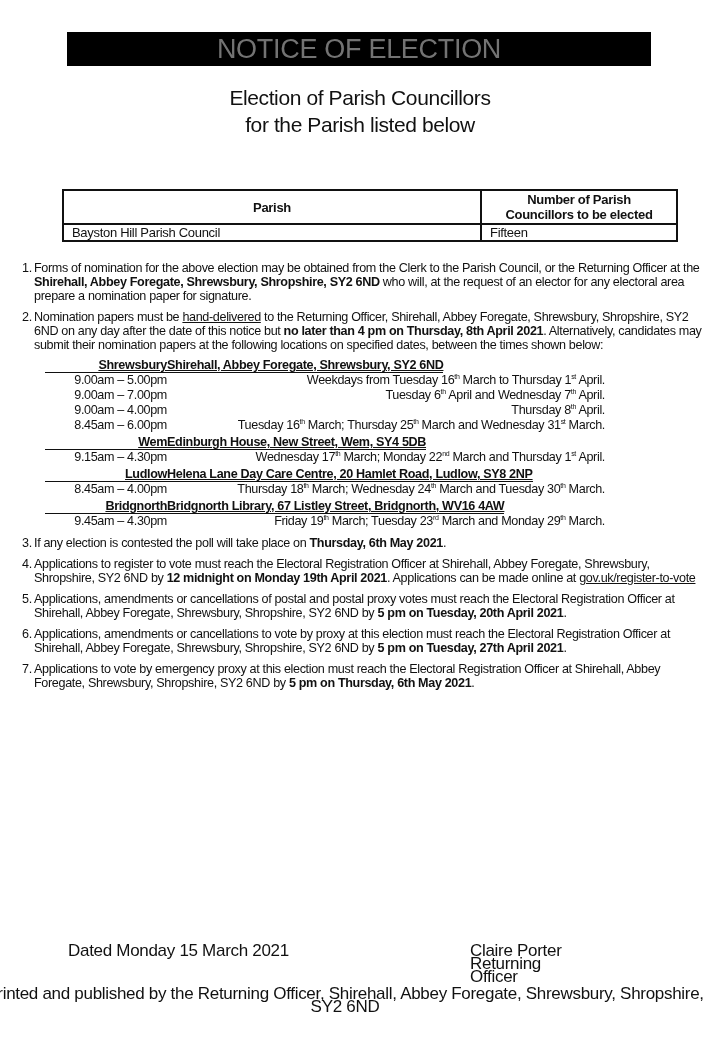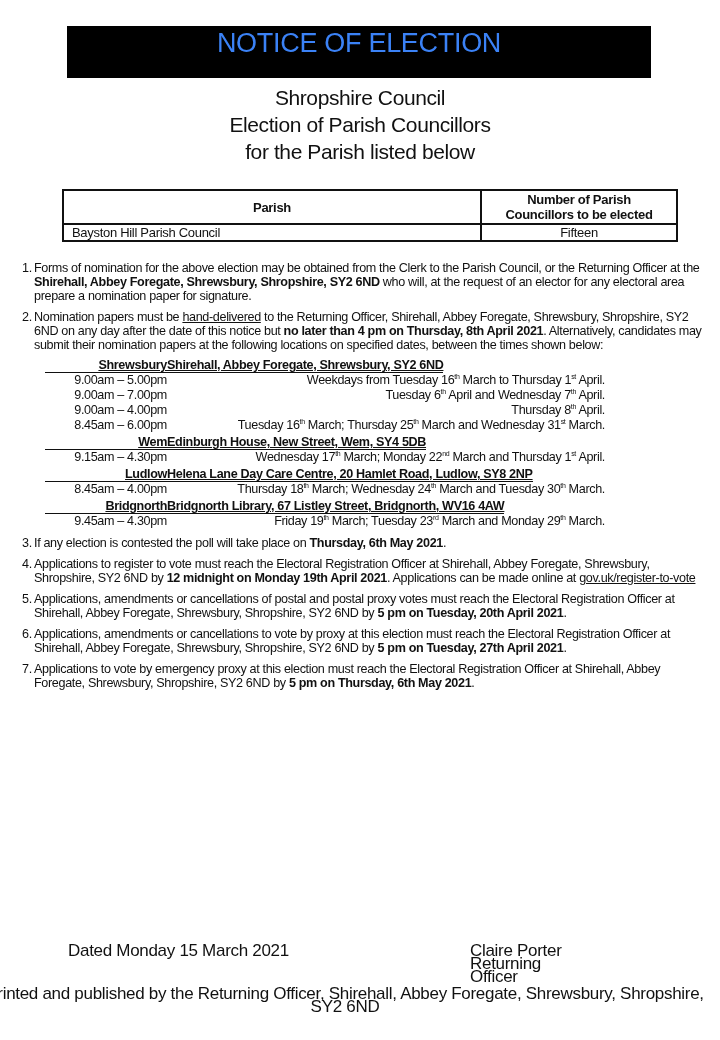--- a/index.html
+++ b/index.html
@@ -1,37 +1,37 @@
 <!DOCTYPE html>
 <html><head>
 <meta charset="utf-8">
 <style>
   html, body { margin: 0; padding: 0; background: #ffffff; }
   body {
     width: 720px; height: 1040px; position: relative; overflow: hidden;
     font-family: "Liberation Sans", sans-serif; color: #111111;
   }
   .banner {
-    position: absolute; left: 67px; top: 26px; width: 584px; height: 52px;
-    background: #000000; color: #3b82f6; text-align: center;
+    position: absolute; left: 67px; top: 32px; width: 584px; height: 34px;
+    background: #000000; color: #737373; text-align: center;
     font-size: 27px; line-height: 34px; letter-spacing: -0.3px;
   }
   .subtitle {
     position: absolute; left: 0; width: 720px; text-align: center;
     font-size: 21px; line-height: 27px; top: 84px; letter-spacing: -0.4px;
   }
   table.parish {
     position: absolute; left: 62px; top: 189px; width: 616px;
     border-collapse: collapse; font-size: 13px; letter-spacing: -0.3px;
   }
   table.parish th, table.parish td { border: 2px solid #111; padding: 0 8px; }
   table.parish th { font-weight: bold; height: 32px; line-height: 15px; }
   table.parish td { height: 15px; line-height: 15px; margin-top: 11px; }
   .col-parish { width: 400px; }
-  .c { text-align: center; }
+  .c { }
   .notes {
     position: absolute; left: 22px; top: 261px; width: 684px;
     font-size: 12.6px; line-height: 14px; letter-spacing: -0.35px;
   }
   .note { position: relative; padding-left: 12px; margin-bottom: 7px; }
   .note .num { position: absolute; left: 0; top: 0; }
   b { font-weight: bold; }
   u { text-decoration: underline; }
   .sched { margin: 6px 0 4px 11px; width: 560px; }
   .srow { display: flex; height: 15px; line-height: 15px; text-align: right; }
@@ -44,21 +44,20 @@
   .dated { left: 68px; top: 944px; }
   .signer { left: 470px; width: 120px; top: 944px; }
   .printed { left: 0; width: 720px; text-align: center; top: 987px; left: -15px; }
 </style>
 </head>
 <body>
 
 <div class="banner">NOTICE OF ELECTION</div>
 
 <div class="subtitle">
-  <div>Shropshire Council</div>
   <div>Election of Parish Councillors</div>
   <div>for the Parish listed below</div>
 </div>
 
 <table class="parish">
   <tbody>
       <tr>
     <th class="col-parish">Parish</th>
     <th>
       <div>Number of Parish</div>

